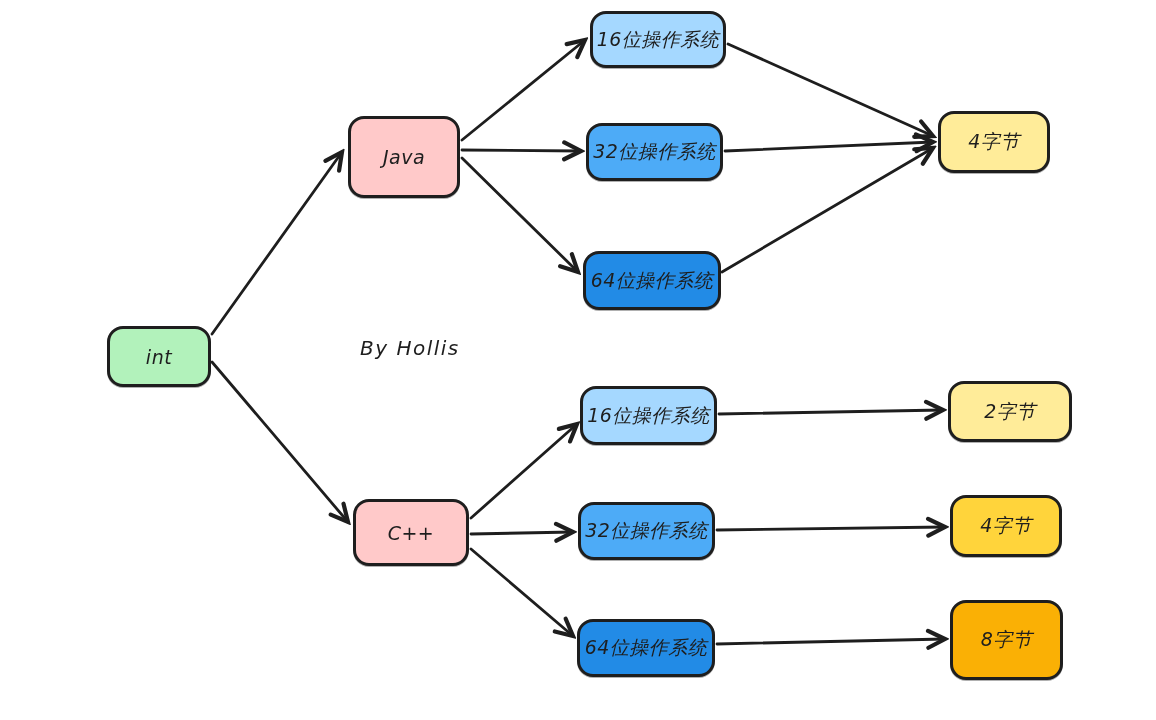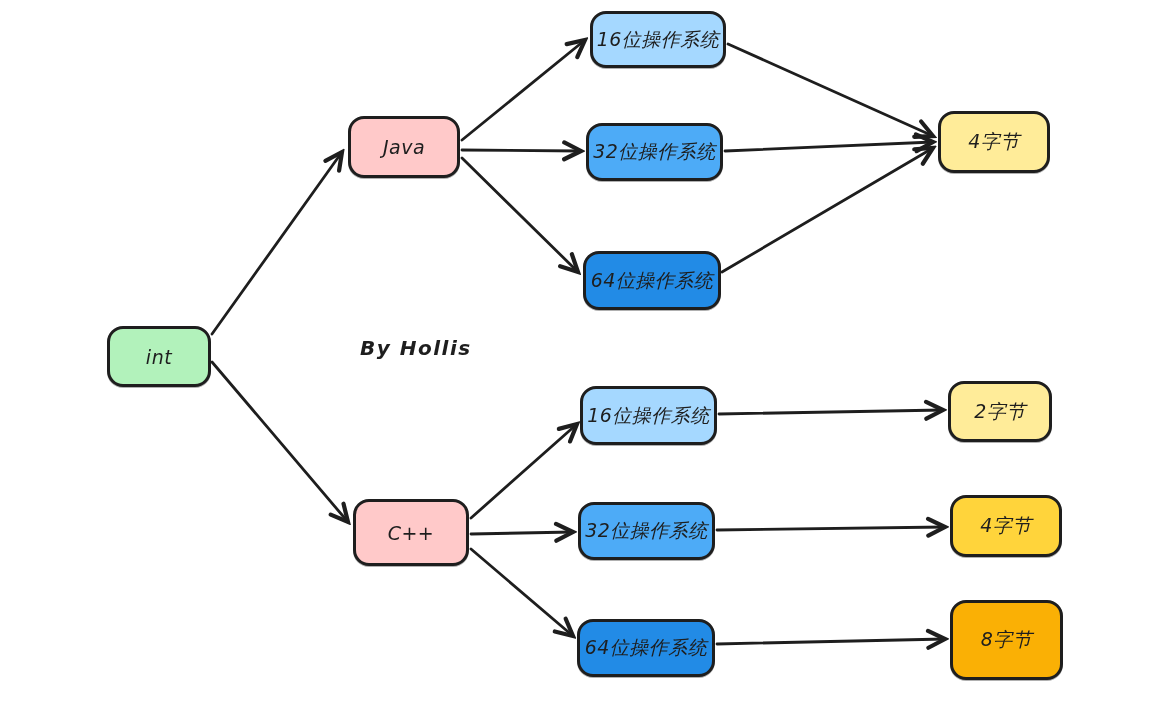--- a/index.html
+++ b/index.html
@@ -35,21 +35,21 @@
     font-size: 19px;
     letter-spacing: 0.5px;
     box-shadow: 0 1px 0 rgba(30,30,30,0.35);
     font-style: italic;
   }
   .node .lbl { white-space: nowrap; }
   #byline {
     position: absolute;
     left: 360px; top: 336px;
     font-size: 20px;
-    font-weight: 700;
+    font-weight: 400;
     letter-spacing: 1.5px;
     color: var(--ink);
     font-style: italic;
   }
 </style>
 </head>
 <body>
 
 <div id="canvas" style="background: rgb(255, 255, 255);">
 
@@ -72,21 +72,21 @@
     <line class="edge" x1="471" y1="549" x2="573" y2="636" marker-end="url(#arrow)"></line>
     <line class="edge" x1="719" y1="414" x2="943" y2="410" marker-end="url(#arrow)"></line>
     <line class="edge" x1="717" y1="530" x2="945" y2="527" marker-end="url(#arrow)"></line>
     <line class="edge" x1="717" y1="644" x2="945" y2="639" marker-end="url(#arrow)"></line>
   </svg>
 
   <div class="node" style="left: 107px; top: 326px; width: 104px; height: 61px; background: rgb(178, 242, 187);">
     <span class="lbl">int</span>
   </div>
 
-  <div class="node" style="left: 348px; top: 116px; width: 112px; height: 62px; background: rgb(255, 201, 201);">
+  <div class="node" style="left: 348px; top: 116px; width: 112px; height: 82px; background: rgb(255, 201, 201);">
     <span class="lbl">Java</span>
   </div>
 
   <div class="node" style="left: 590px; top: 11px; width: 136px; height: 57px; background: rgb(165, 216, 255);">
     <span class="lbl">16位操作系统</span>
   </div>
 
   <div class="node" style="left: 586px; top: 123px; width: 137px; height: 58px; background: rgb(77, 171, 247);">
     <span class="lbl">32位操作系统</span>
   </div>
@@ -108,21 +108,21 @@
   </div>
 
   <div class="node" style="left: 578px; top: 502px; width: 137px; height: 58px; background: rgb(77, 171, 247);">
     <span class="lbl">32位操作系统</span>
   </div>
 
   <div class="node" style="left: 577px; top: 619px; width: 138px; height: 58px; background: rgb(34, 139, 230);">
     <span class="lbl">64位操作系统</span>
   </div>
 
-  <div class="node" style="left: 948px; top: 381px; width: 104px; height: 61px; background: rgb(255, 236, 153);">
+  <div class="node" style="left: 948px; top: 381px; width: 124px; height: 61px; background: rgb(255, 236, 153);">
     <span class="lbl">2字节</span>
   </div>
 
   <div class="node" style="left: 950px; top: 495px; width: 112px; height: 62px; background: rgb(255, 212, 59);">
     <span class="lbl">4字节</span>
   </div>
 
   <div class="node" style="left: 950px; top: 600px; width: 113px; height: 80px; background: rgb(250, 176, 5);">
     <span class="lbl">8字节</span>
   </div>

